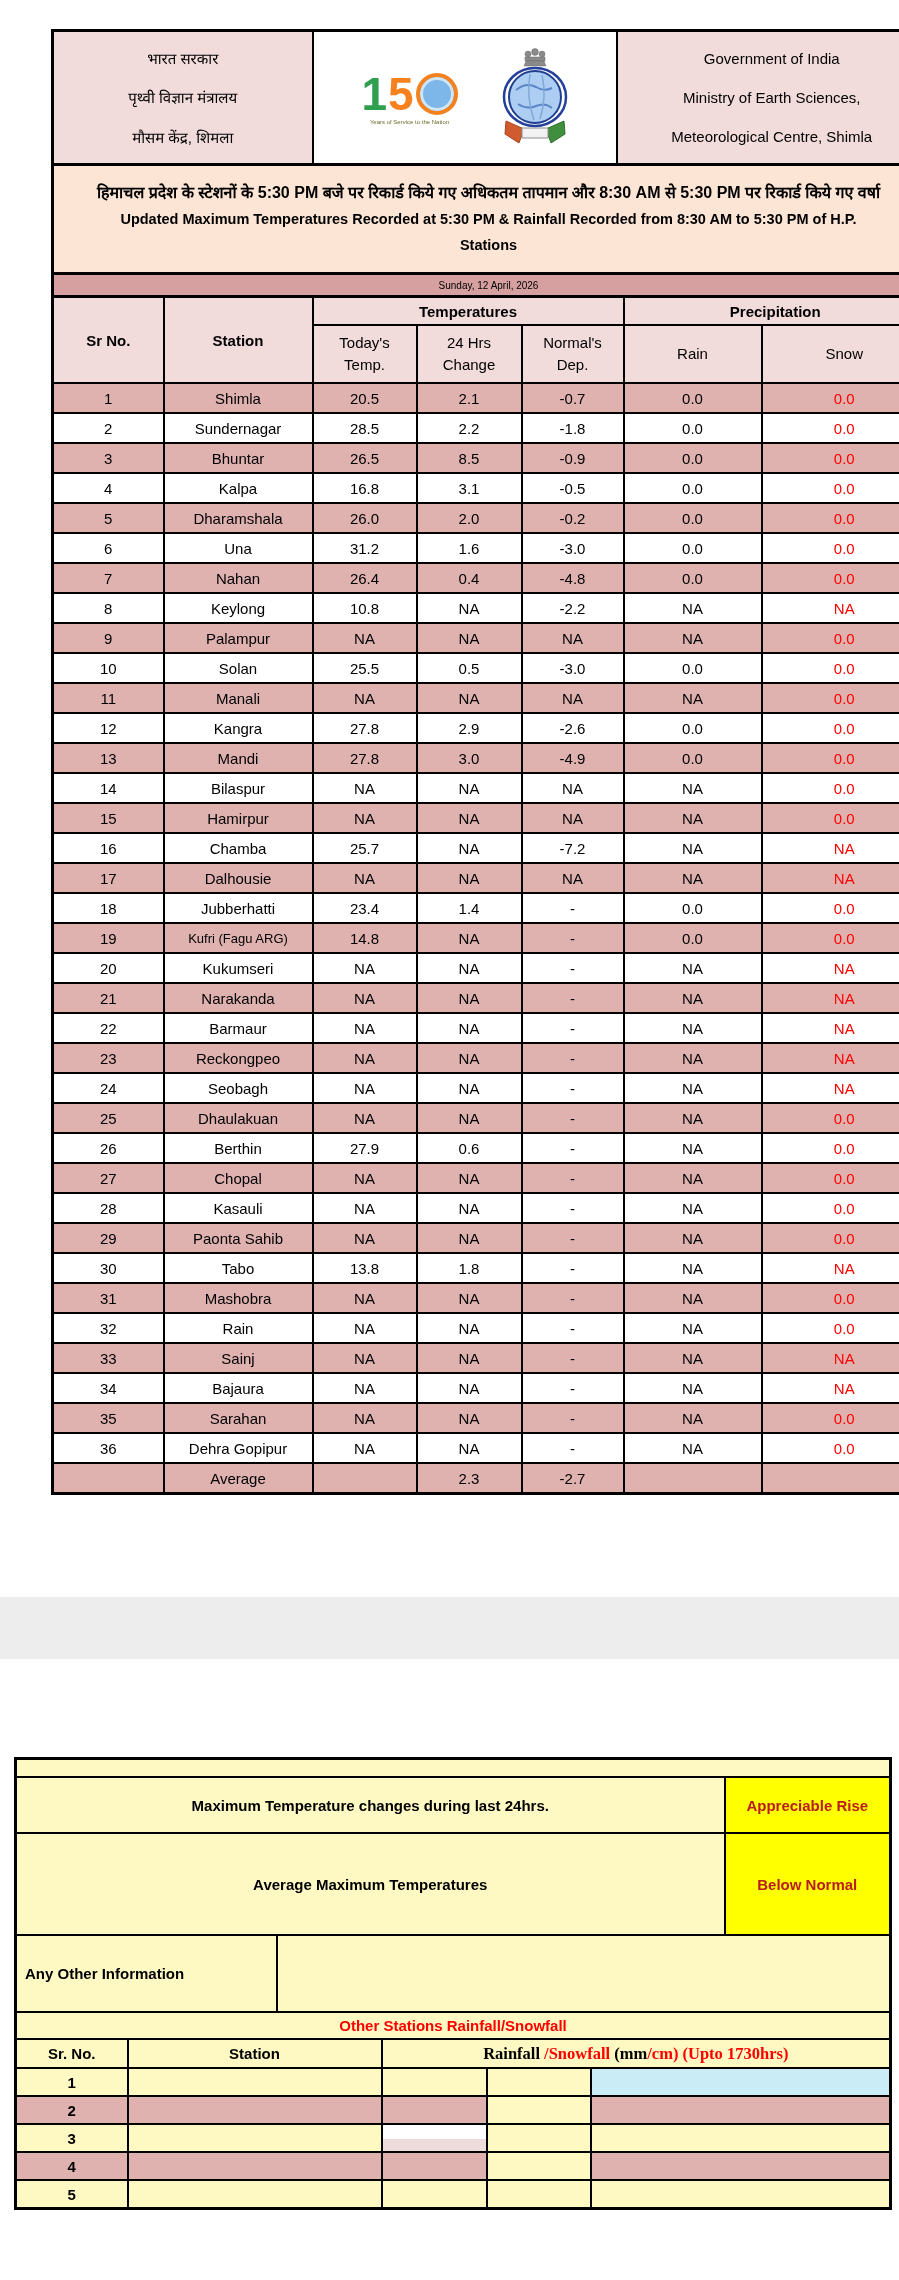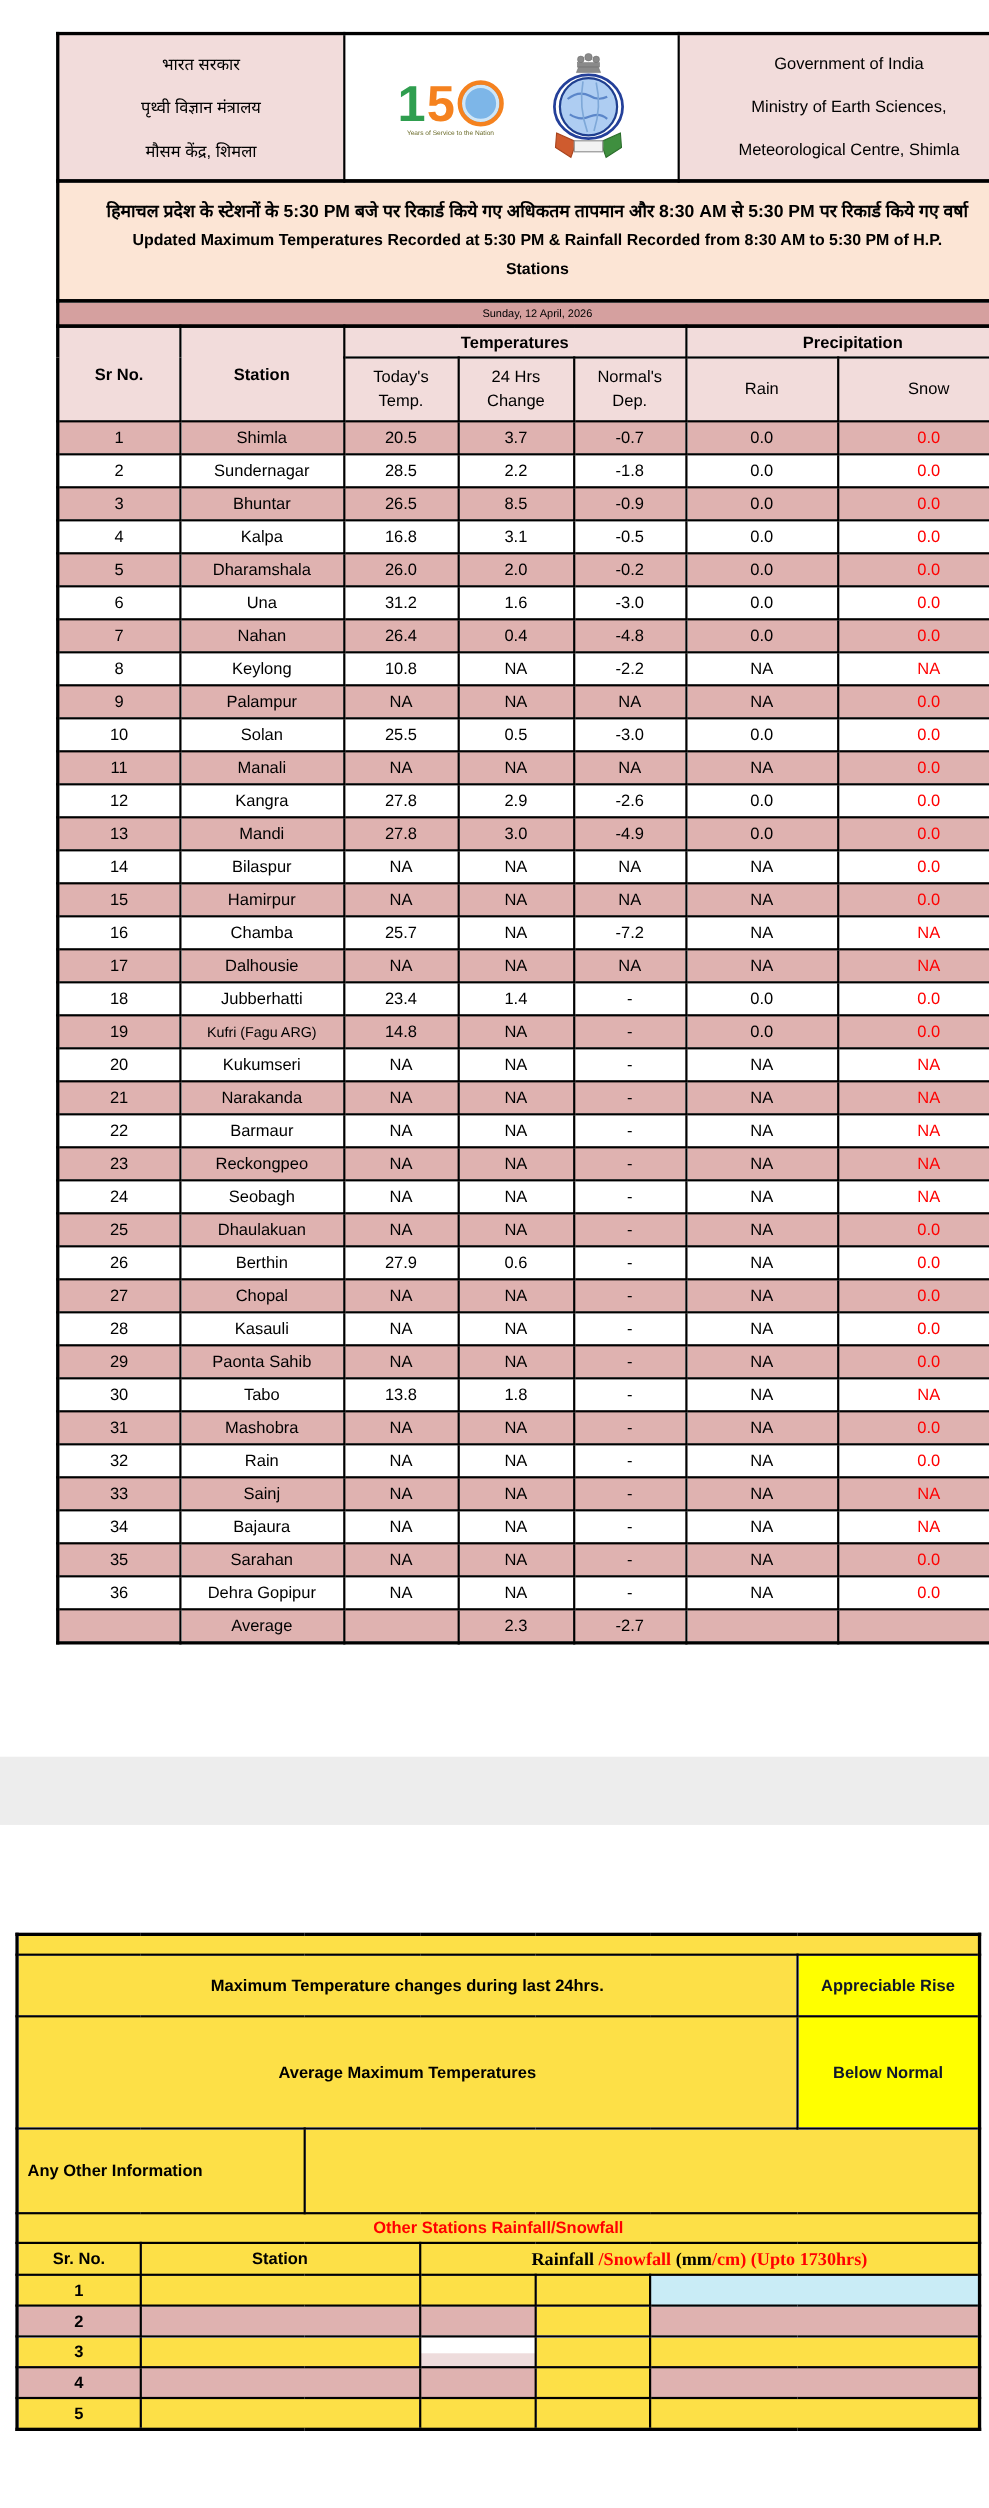--- a/index.html
+++ b/index.html
@@ -46,33 +46,33 @@
   .main-table tr.even td { background:#ffffff; }
   .main-table td.snow { color:#ff0000; }
   .main-table td.tight { font-size:13px; }
   .main-table tr.avgrow td { background:#dfb2b0; }
 
   
   .grayband { position:absolute; left:0; top:1597px; width:899px; height:62px; background:#ededed; }
 
   
   .bottom-table { position:absolute; left:0; top:1757px; font-size:15px; }
-  .bottom-table td { text-align:center; vertical-align:middle; background:#fde047; }
+  .bottom-table td { text-align:center; vertical-align:middle; background:#fef9c3; }
   .bt-empty td { height:16px; }
   .bt-maxchange td { height:54px; }
   .bt-avgmax td { height:100px; }
   .bt-highest td { height:29px; }
   .bt-anyother td { height:75px; }
   .bt-title td { height:25px; }
   .bt-head td { height:27px; }
   .bt-datarow td { height:26px; }
   .lbl { font-weight:bold; font-size:15px; }
   .lbl-sm { font-weight:bold; font-size:14.5px; }
   .yellow { background:#ffff00 !important; }
-  .redtext { color:#0f172a; font-weight:bold; }
+  .redtext { color:#b91c1c; font-weight:bold; }
   .left-align { text-align:left !important; padding-left:8px !important; }
   .red-title { color:#ff0000; font-weight:bold; }
   .serif-head { font-family:"Liberation Serif", serif; font-weight:bold; font-size:16.5px;margin-left:36px; }
   .serif-head .blk { color:#000; }
   .serif-head .red { color:#ff0000; }
   td.cyan { background:#c9ecf6 !important; }
   td.pinkbg { background:#dfb2b0 !important; }
   td.halfpink { background:linear-gradient(#ffffff 55%, #eedcdc 55%) !important; }
   .srbold { font-weight:bold; }
 
@@ -185,21 +185,21 @@
 Dep.</th>
         <th>Rain</th>
         <th>Snow</th>
       </tr>
     </thead>
     <tbody>
         <tr class="odd">
           <td>1</td>
           <td>Shimla</td>
           <td>20.5</td>
-          <td>3.7</td>
+          <td>2.1</td>
           <td>-0.7</td>
           <td>0.0</td>
           <td class="snow">0.0</td>
         </tr>
         <tr class="even">
           <td>2</td>
           <td>Sundernagar</td>
           <td>28.5</td>
           <td>2.2</td>
           <td>-1.8</td>

